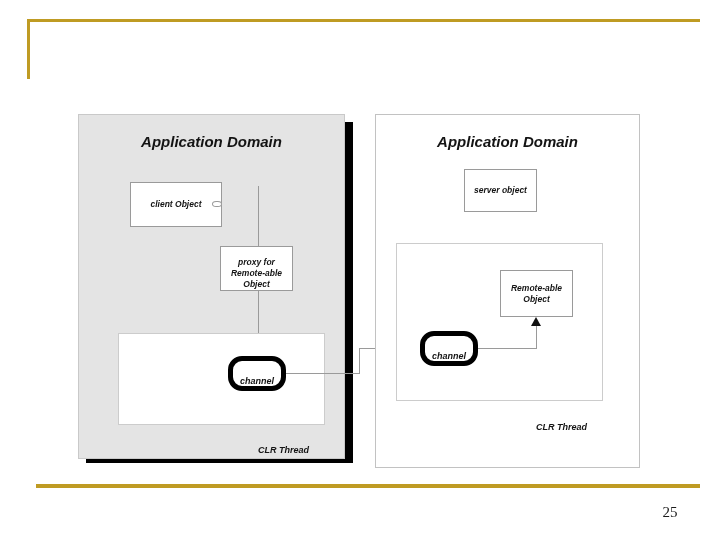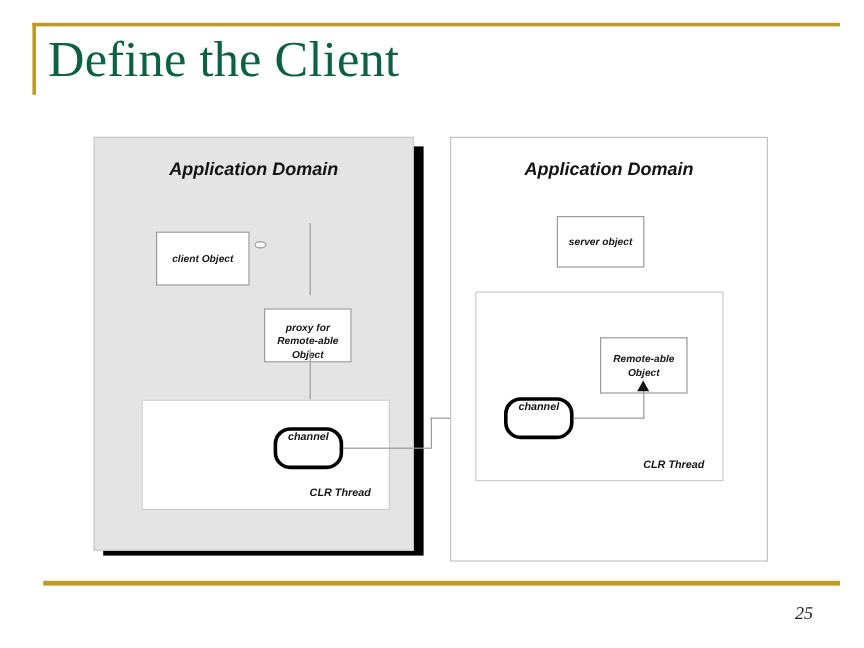--- a/index.html
+++ b/index.html
@@ -60,21 +60,20 @@
   }
   .page-number {
     position: absolute;
     left: 655px;
     top: 504px;
     width: 30px;
     text-align: center;
     font-family: "Liberation Serif", serif;
     font-size: 15px;
     color: #1a1a1a;
-    font-style: italic;
   }
 
   
   .figure {
     position: absolute;
     left: 0;
     top: 0;
     width: 720px;
     height: 540px;
     text-decoration: underline;
@@ -133,45 +132,45 @@
     display: flex;
     align-items: center;
     justify-content: center;
     text-align: center;
     font-family: "Liberation Sans", sans-serif;
     font-size: 8.5px;
     font-weight: bold;
     font-style: italic;
     color: #141414;
     line-height: 11px;
-    margin-top: 11px;
   }
   .thread-box {
     position: absolute;
     background: #ffffff;
     border: 1px solid #cccccc;
     box-sizing: border-box;
   }
   .thread-label {
     position: absolute;
     font-family: "Liberation Sans", sans-serif;
     font-size: 9px;
     font-weight: bold;
     font-style: italic;
     color: #141414;
     white-space: nowrap;
+    margin-top: 40px;
   }
   .channel-shape {
     position: absolute;
     background: #ffffff;
-    border: 3px solid #000000;
+    border: 5px solid #000000;
     border-radius: 14px;
     box-sizing: border-box;
     display: flex;
-    align-items: flex-start;
+    align-items: flex-end;
     justify-content: center;
     font-family: "Liberation Sans", sans-serif;
     font-size: 9px;
     font-weight: bold;
     font-style: italic;
     color: #141414;
   }
 
   
   .line {
@@ -213,30 +212,29 @@
     border-radius: 50% / 60%;
   }
 </style>
 </head>
 <body>
 
 <div class="slide">
 
   <div class="title-rule-top"></div>
   <div class="title-rule-left"></div>
-  <div class="slide-title">Define the Client</div>
 
   <div class="figure">
 
     <div class="panel-shadow"></div>
     <div class="panel-left">
       <div class="domain-heading">Application Domain</div>
     </div>
 
-    <div class="node-box" style="left:130px; top:182px; width:78px; height:45px;">
+    <div class="node-box" style="left:130px; top:182px; width:92px; height:45px;">
       <span>client Object</span>
     </div>
 
     <div class="diamond-marker" style="left:212px; top:201px;"></div>
 
     <div class="line line-v" style="left:258px; top:186px; height:60px;"></div>
 
     <div class="node-box" style="left:220px; top:246px; width:73px; height:45px; flex-direction:column;justify-content:flex-end;">
       <span>proxy for</span>
       <span>Remote-able</span>

